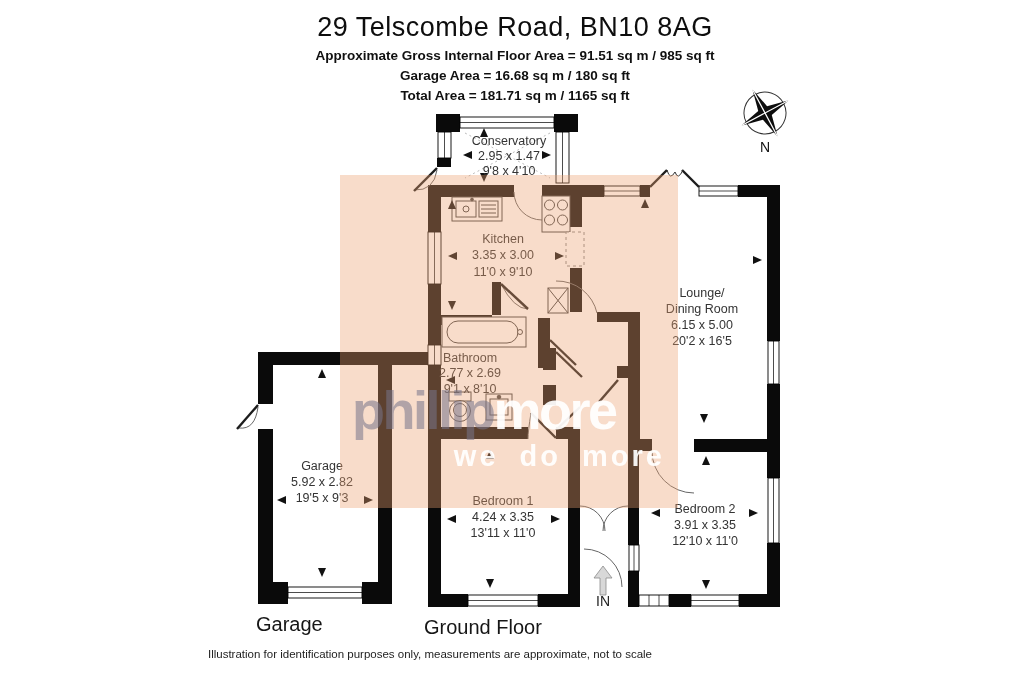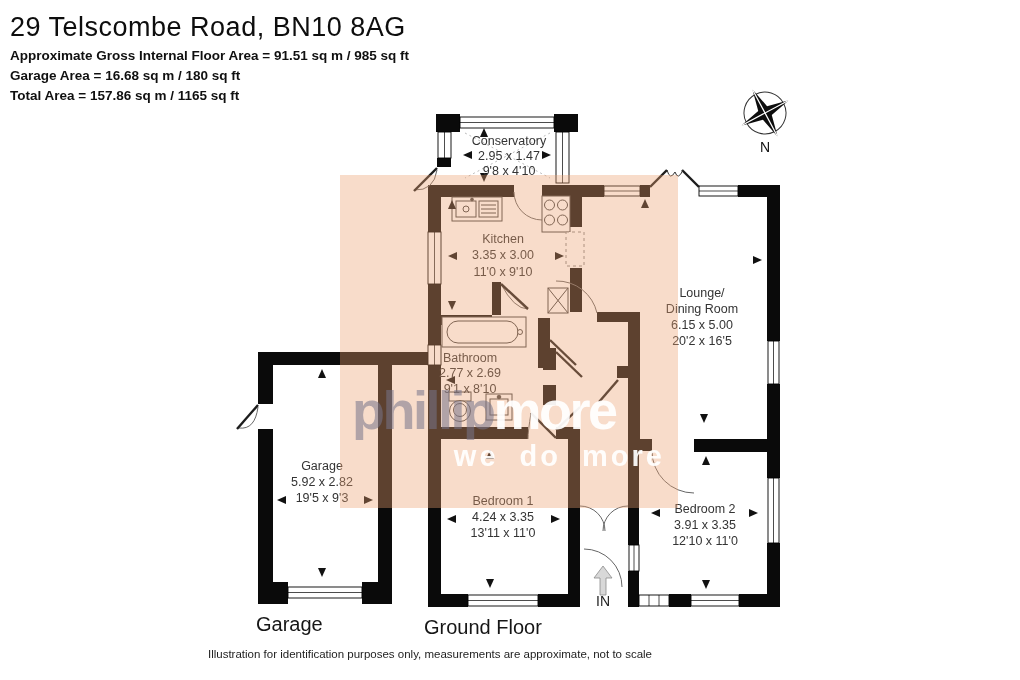--- a/index.html
+++ b/index.html
@@ -2,21 +2,21 @@
 <html><head>
 <meta charset="utf-8">
 <style>
   html,body { margin:0; padding:0; background:#888; }
   .screen {
     position:relative; width:1020px; height:680px; margin:0 auto;
     background:#ffffff; overflow:hidden;
     font-family:"Liberation Sans", sans-serif; color:#111;
   }
   
-  .header { position:absolute; left:10px; top:12px; width:1010px; }
+  .header { position:absolute; left:10px; top:12px; width:1010px; text-align:center; }
   .header .title { font-size:27px; font-weight:400; color:#0d0d0d; letter-spacing:0.5px; }
   .header .subline { font-size:13.5px; font-weight:bold; color:#101010; margin-top:5px; line-height:15px; }
   
   .plan { position:absolute; left:0; top:0; z-index:1; }
   svg text { font-family:"Liberation Sans", sans-serif; }
   .room-label { font-size:12.5px; fill:#343434; text-anchor:middle; }
   
   .overlay {
     position:absolute; left:340px; top:175px; width:338px; height:333px;
     background:rgba(237,160,110,0.37); z-index:2; pointer-events:none;
@@ -44,21 +44,21 @@
 </style>
 </head>
 <body>
 
 <div class="screen">
 
   <div class="header">
     <div class="title">29 Telscombe Road, BN10 8AG</div>
     <div class="subline">Approximate Gross Internal Floor Area = 91.51 sq m / 985 sq ft</div>
     <div class="subline">Garage Area = 16.68 sq m / 180 sq ft</div>
-    <div class="subline">Total Area = 157.86 sq m / 1165 sq ft</div>
+    <div class="subline">Total Area = 181.71 sq m / 1165 sq ft</div>
   </div>
 
   <svg class="plan" width="1020" height="680" viewBox="0 0 1020 680">
 
     <g fill="#0a0a0a">
 
       <rect x="436" y="114" width="24" height="18"></rect>
       <rect x="554" y="114" width="24" height="18"></rect>
       <rect x="437" y="158" width="14" height="9"></rect>
 

